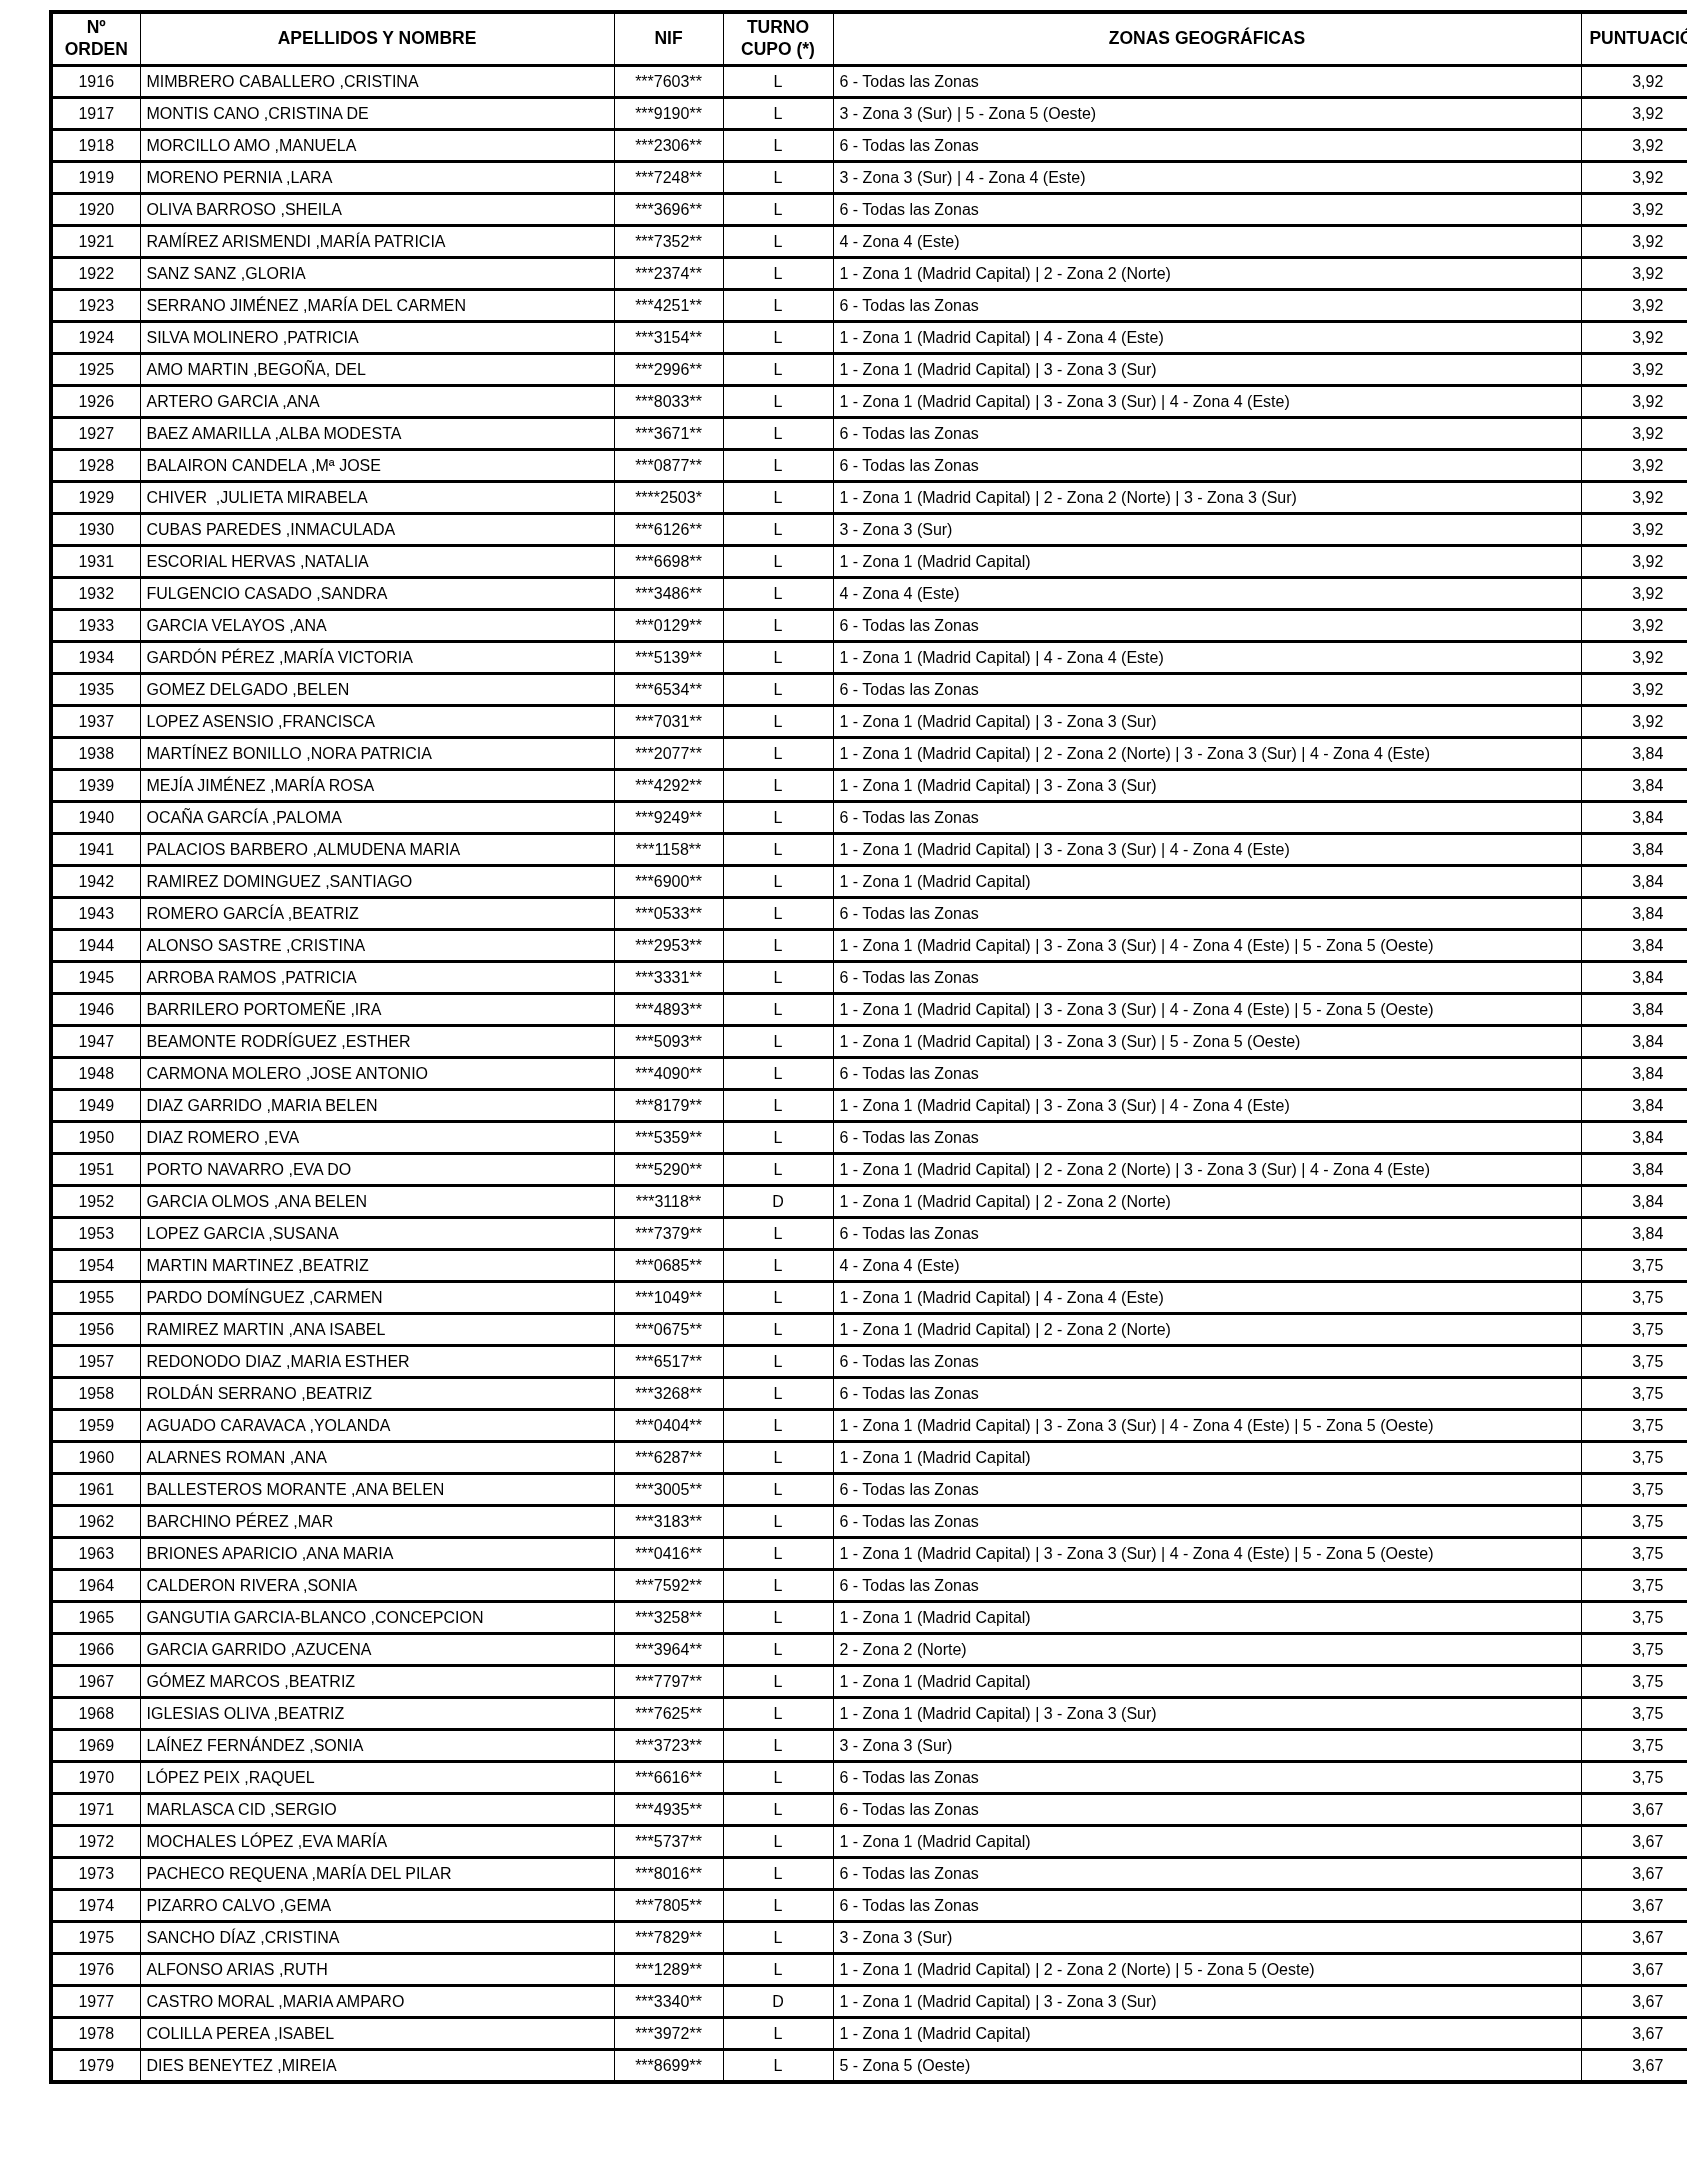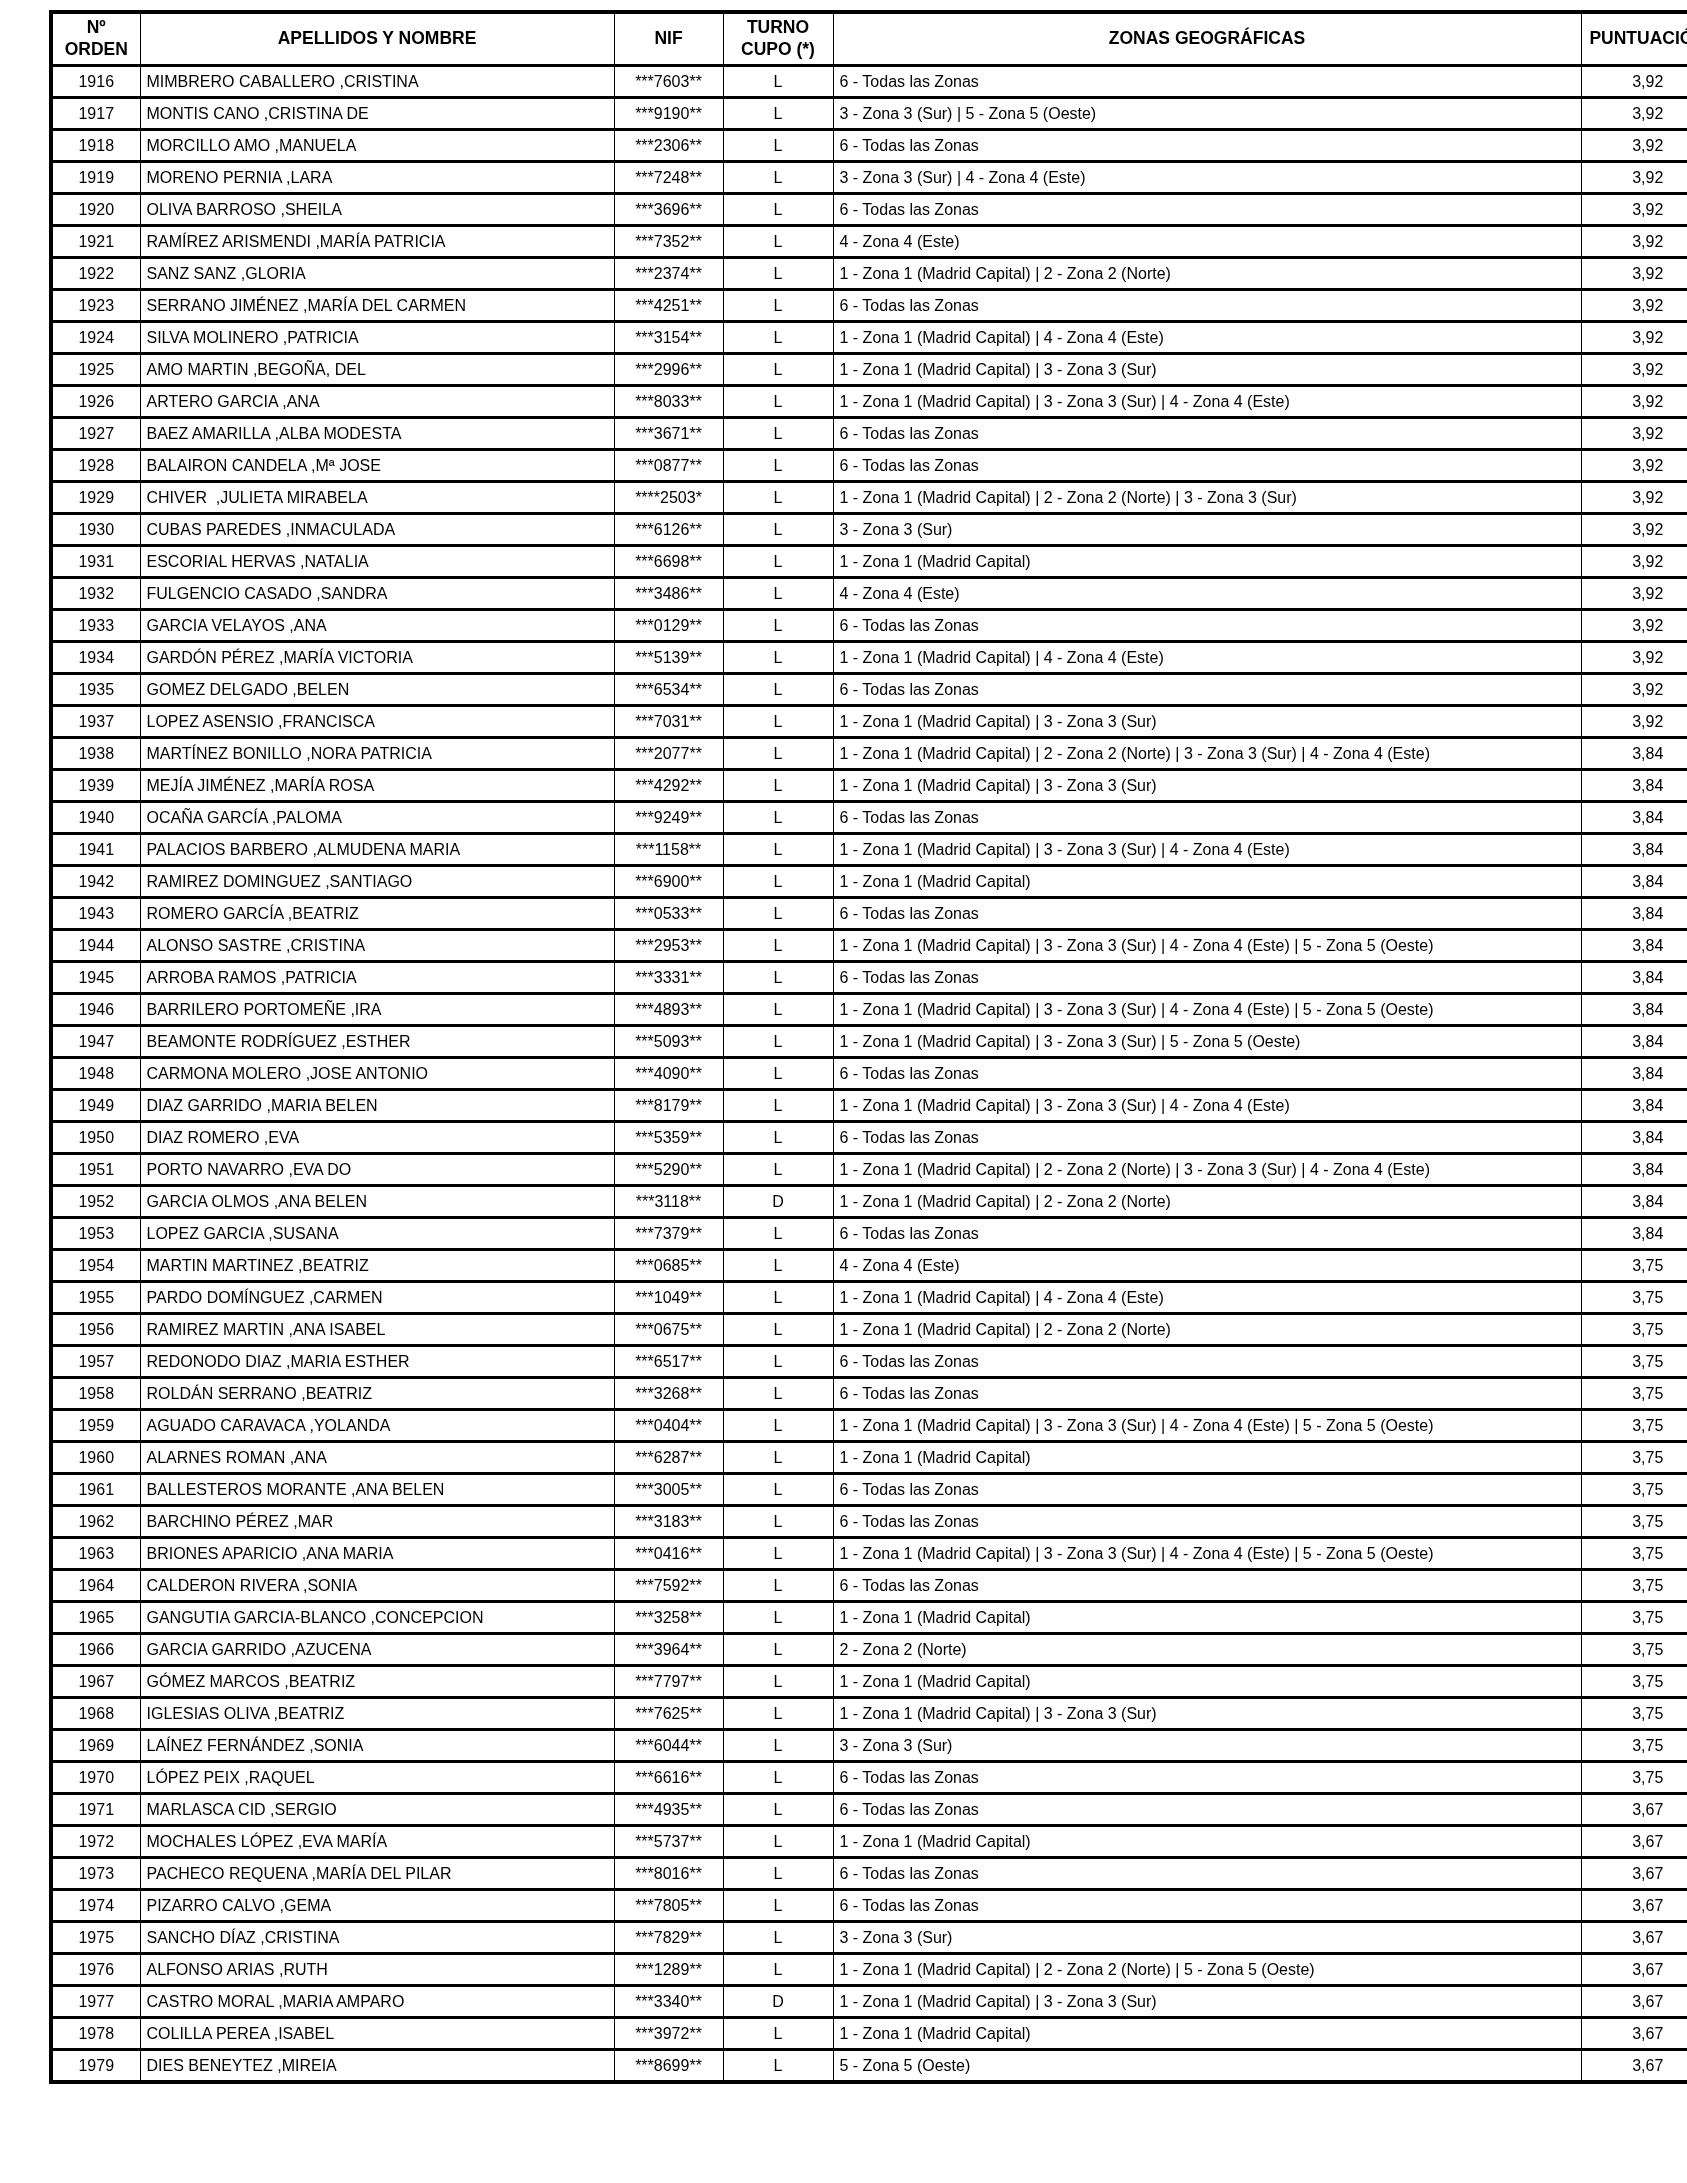--- a/index.html
+++ b/index.html
@@ -506,21 +506,21 @@
           <td class="c-order">1968</td>
           <td class="c-name">IGLESIAS OLIVA ,BEATRIZ</td>
           <td class="c-nif">***7625**</td>
           <td class="c-turno">L</td>
           <td class="c-zonas">1 - Zona 1 (Madrid Capital) | 3 - Zona 3 (Sur)</td>
           <td class="c-punt">3,75</td>
         </tr>
         <tr>
           <td class="c-order">1969</td>
           <td class="c-name">LAÍNEZ FERNÁNDEZ ,SONIA</td>
-          <td class="c-nif">***6044**</td>
+          <td class="c-nif">***3723**</td>
           <td class="c-turno">L</td>
           <td class="c-zonas">3 - Zona 3 (Sur)</td>
           <td class="c-punt">3,75</td>
         </tr>
         <tr>
           <td class="c-order">1970</td>
           <td class="c-name">LÓPEZ PEIX ,RAQUEL</td>
           <td class="c-nif">***6616**</td>
           <td class="c-turno">L</td>
           <td class="c-zonas">6 - Todas las Zonas</td>

